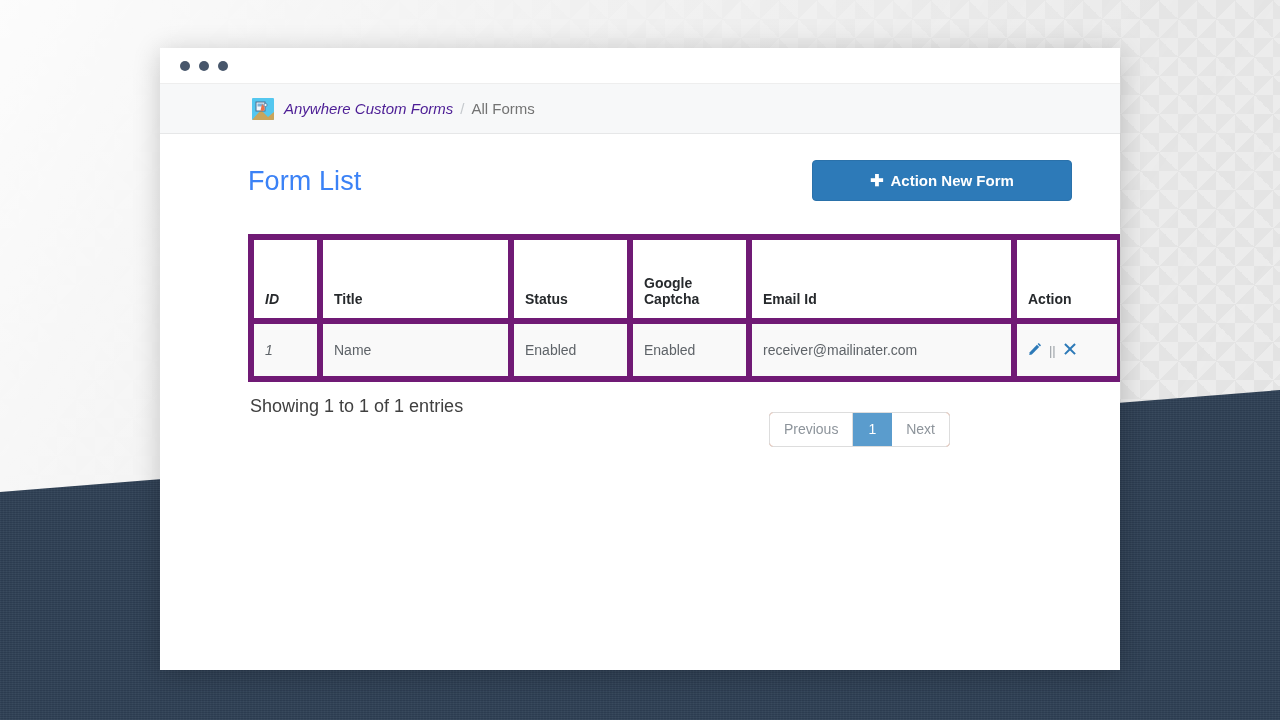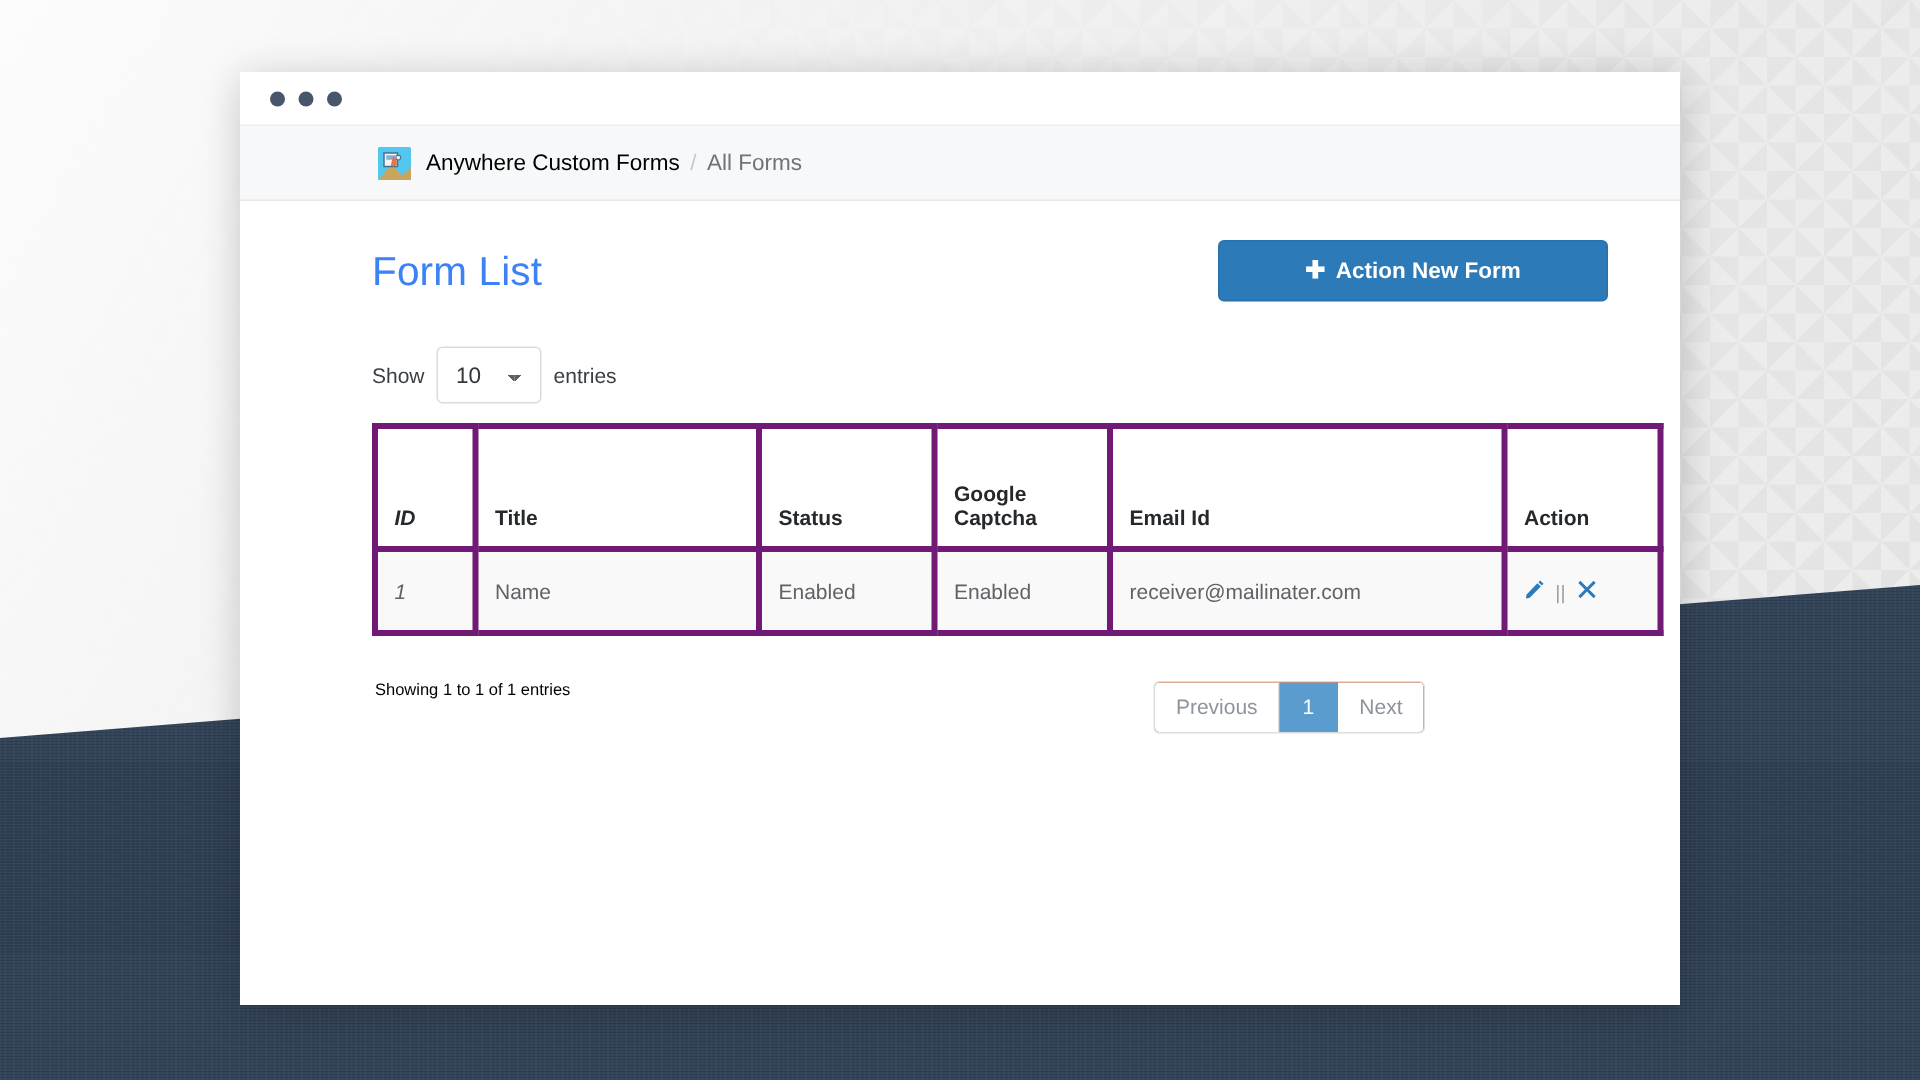--- a/index.html
+++ b/index.html
@@ -97,22 +97,23 @@
   #brand-icon {
     width: 22px;
     height: 22px;
     margin-right: 10px;
     flex: 0 0 auto;
     position: relative;
     border-radius: 1px;
     overflow: hidden;
   }
   .crumb-link {
-    color: #000000;
+    color: #4c1d95;
     text-decoration: none;
+    font-style: italic;
   }
   .crumb-sep {
     color: #c5c9cd;
     margin: 0 7px;
   }
   .crumb-current {
     color: #737373;
   }
 
   
@@ -191,21 +192,21 @@
   
   #forms-table {
     border-collapse: collapse;
     width: 707px;
     margin-top: 12px;
     font-size: 14px;
     table-layout: fixed;
   }
   #forms-table th,
   #forms-table td {
-    border: 4px solid #701a75;
+    border: 6px solid #701a75;
     padding: 9px 11px;
     vertical-align: middle;
     text-align: left;
   }
   #forms-table thead th {
     color: #26292c;
     font-weight: 700;
     height: 58px;
     vertical-align: bottom;
     padding-bottom: 11px;
@@ -240,25 +241,25 @@
   }
 
   
   #table-foot {
     position: relative;
     width: 707px;
     margin-top: 14px;
     height: 52px;
   }
   #info-text {
-    font-size: 11px;
-    color: #000000;
+    font-size: 18px;
+    color: #404040;
     position: absolute;
     left: 2px;
-    top: 16px;
+    top: 0;
   }
   #pagination {
     position: absolute;
     right: 5px;
     top: 16px;
     display: flex;
     border: 1px solid #dddddd;
     border-radius: 4px;
     overflow: hidden;
     background: #c2410c;
@@ -318,30 +319,20 @@
   <div id="content">
 
     <div id="page-head">
       <h1 id="page-title">Form List</h1>
       <button id="create-btn">
         <span class="plus">✚</span>
         <span>Action New Form</span>
       </button>
     </div>
 
-    <div id="length-row">
-      <span class="lbl">Show</span>
-      <select id="entries-select">
-        <option>10</option>
-        <option>25</option>
-        <option>50</option>
-        <option>100</option>
-      </select>
-      <span class="lbl">entries</span>
-    </div>
 
     <table id="forms-table">
       <thead>
         <tr>
           <th class="col-id">ID</th>
           <th class="col-title">Title</th>
           <th class="col-status">Status</th>
           <th class="col-gcap">Google Captcha</th>
           <th class="col-email">Email Id</th>
           <th class="col-action">Action</th>

